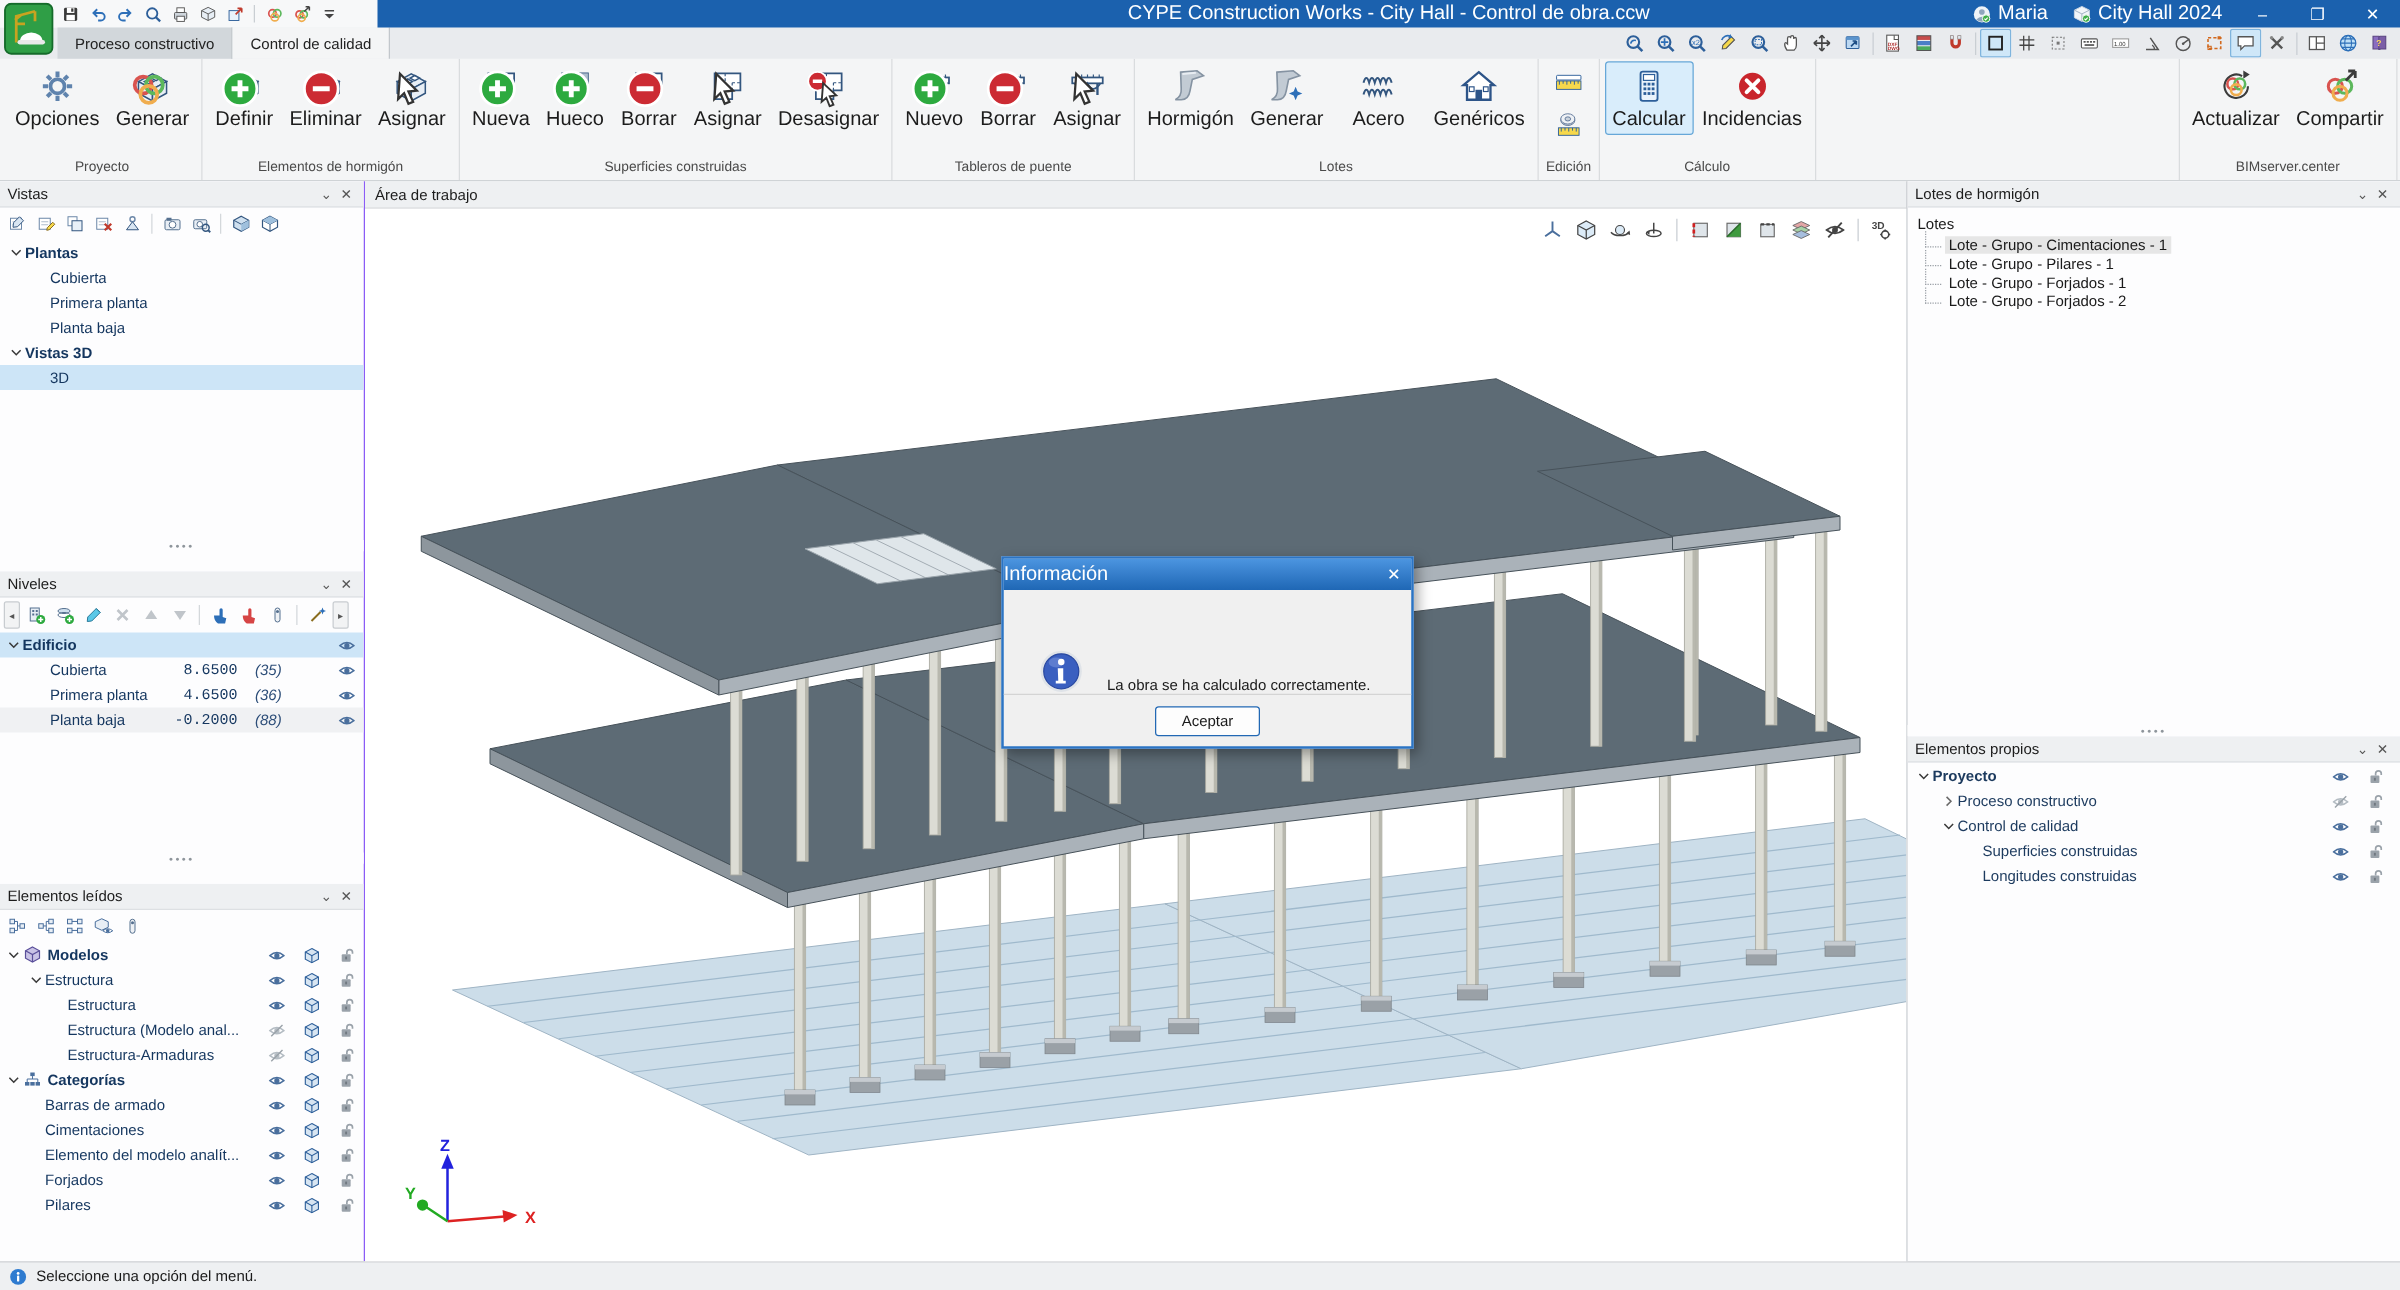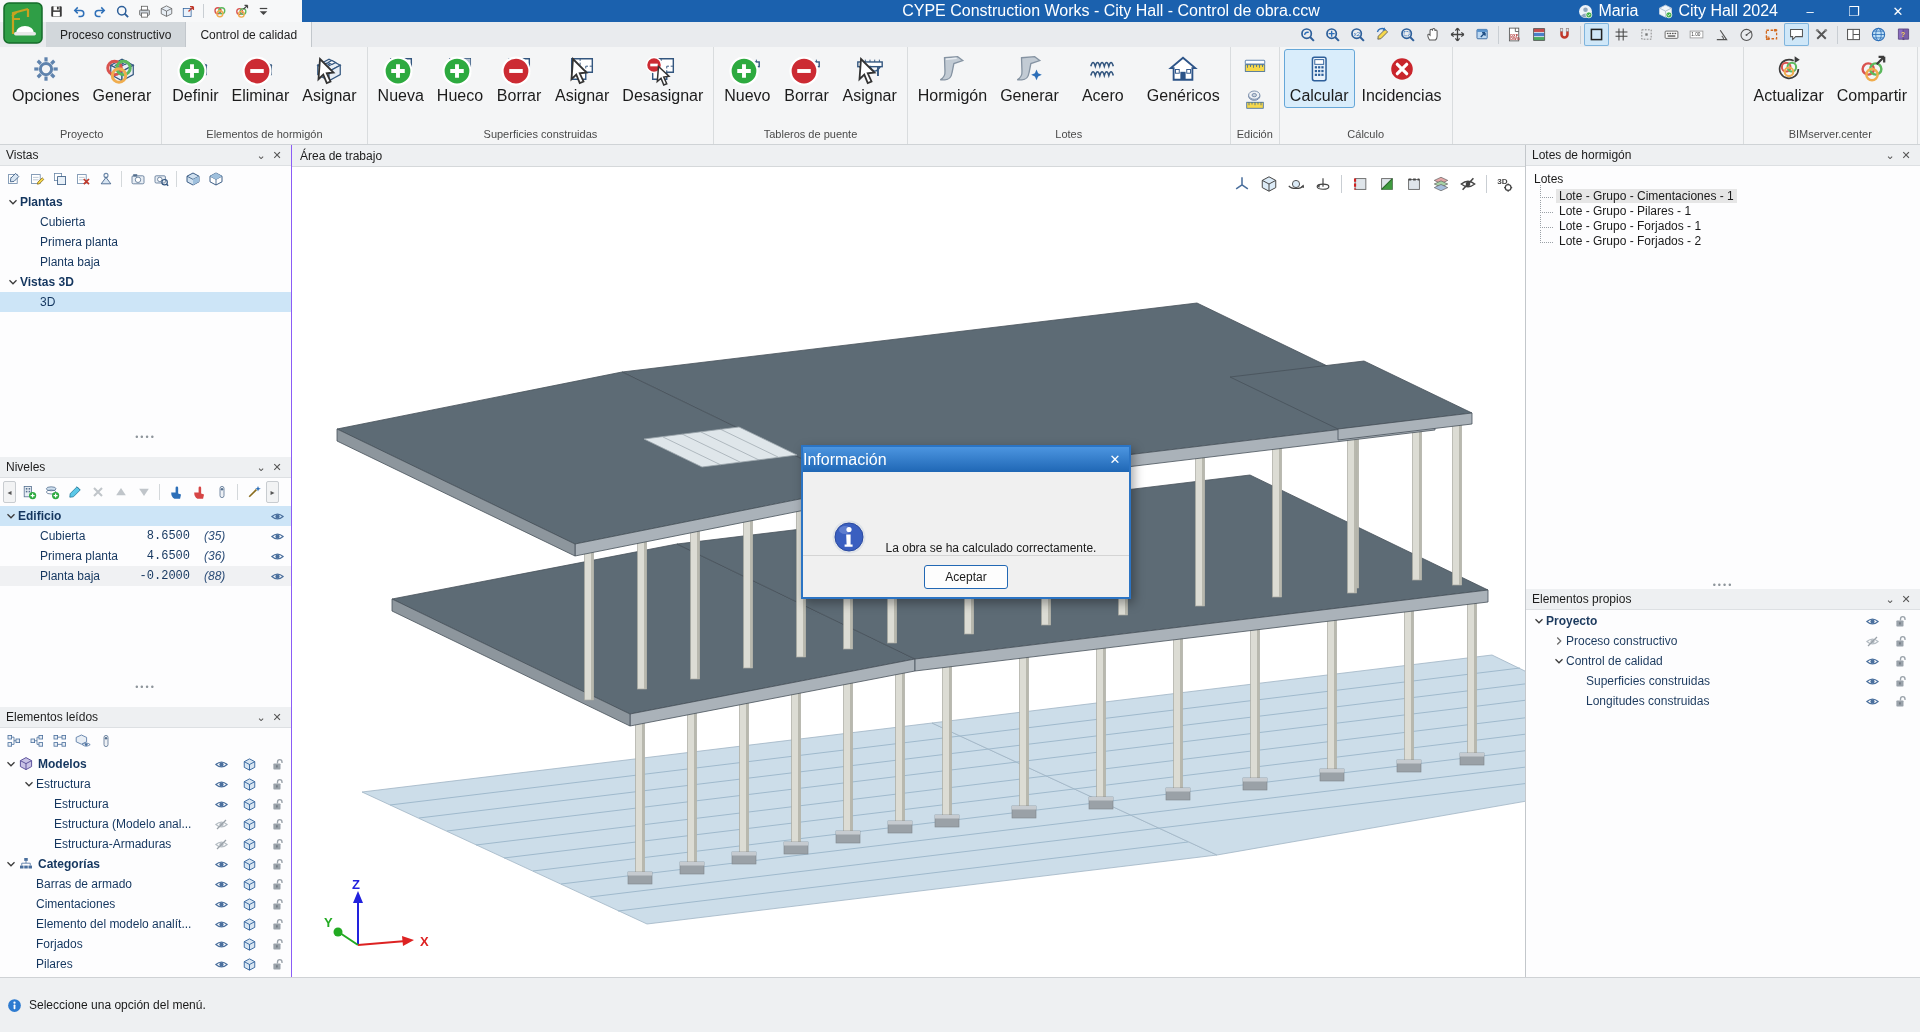--- a/index.html
+++ b/index.html
@@ -101,21 +101,21 @@
   .dtitle{height:25px;background:linear-gradient(180deg,#4c95e0,#1f67b5);color:#fff;display:flex;align-items:center;position:relative;}
   .dtitle .txt{position:absolute;left:0;right:0;text-align:left;font-size:16px;}
   .dclose{margin-left:auto;width:28px;height:25px;display:flex;align-items:center;justify-content:center;color:#fff;font-size:13px;cursor:pointer;z-index:2;}
   .dbody{height:83px;display:flex;align-items:flex-end;padding:0 28px;gap:14px;}
   .dicon{width:36px;height:36px;flex:0 0 36px;}
   .dmsg{flex:1;text-align:center;color:#1a1a1a;font-size:12px;}
   .dfoot{border-top:1px solid #d4d4d4;height:41px;display:flex;align-items:center;justify-content:center;}
   .dbtn{background:#fdfdfd;border:1px solid #2268b4;border-radius:3px;padding:4px 20px;font-size:12px;color:#1a1a1a;cursor:pointer;font-family:"Liberation Sans",sans-serif;}
 
   
-  .statusbar{flex:0 0 22px;background:#eef0f2;border-top:1px solid #cfd2d5;display:flex;align-items:center;gap:7px;padding:16px 7px;color:#1a1a1a;}
+  .statusbar{flex:0 0 22px;background:#eef0f2;border-top:1px solid #cfd2d5;display:flex;align-items:center;gap:7px;padding:0 7px;color:#1a1a1a;}
   .statusbar .ic{width:15px;height:15px;}
 </style>
 </head>
 <body>
 
 <div id="app">
 
   <div class="header">
     <div class="appicon">
       <svg viewBox="0 0 40 42">

